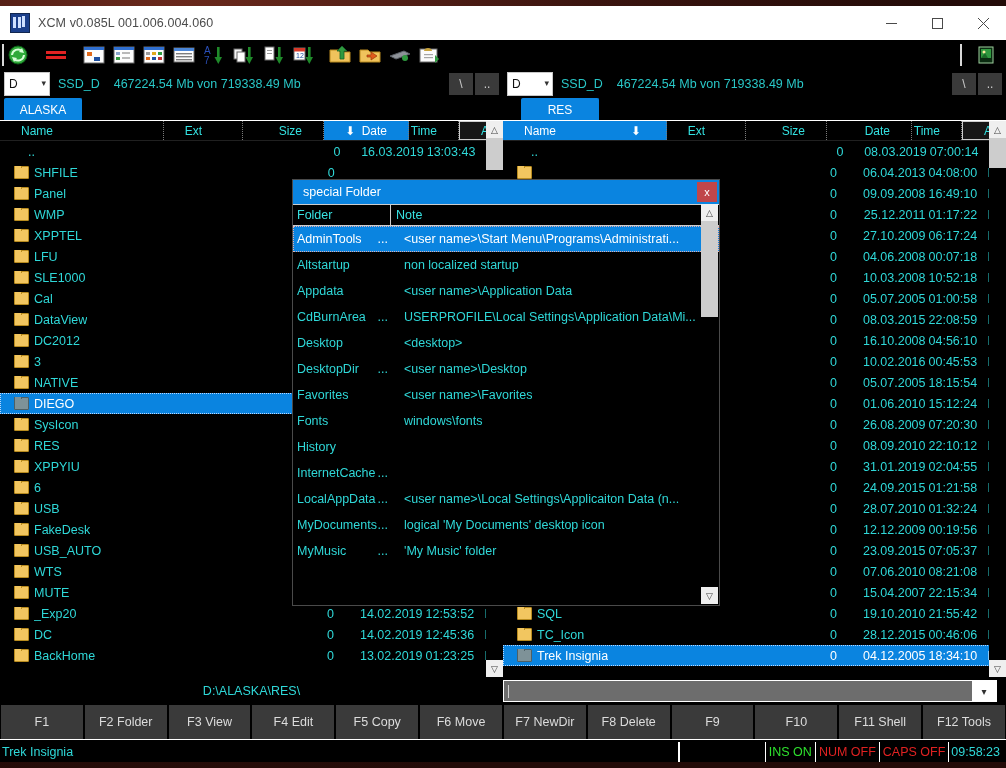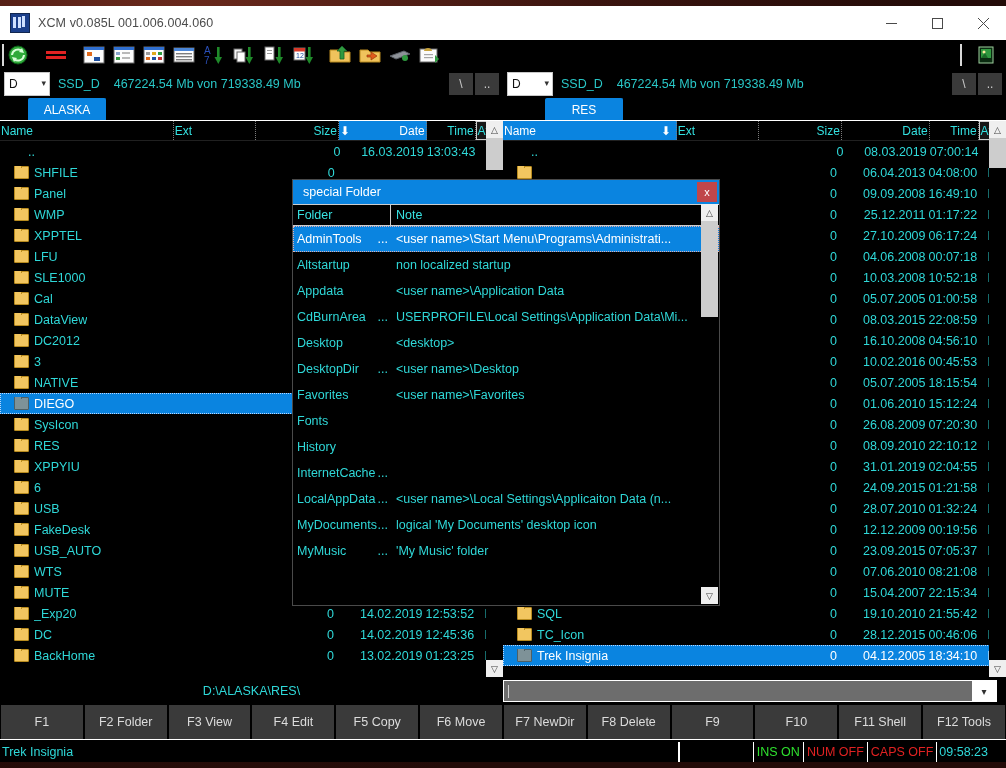--- a/index.html
+++ b/index.html
@@ -60,29 +60,29 @@
   .driveinfo{color:#29c7c7;font-size:12.5px;margin-left:8px;white-space:nowrap;}
   .drv-right{position:absolute;right:4px;top:3px;display:flex;gap:2px;}
   .drv-btn{width:24px;height:22px;background:#3a3a3a;color:#cfcfcf;font-size:12px;
            display:flex;align-items:center;justify-content:center;}
   
   .tabrow{height:22px;background:#000;position:relative;}
   .tab{
     position:absolute;left:4px;top:0;height:21px;min-width:56px;padding:0 10px;
     background:#0a84e0;color:#fff;font-size:12px;display:flex;align-items:center;
     justify-content:center;border-top-left-radius:2px;border-top-right-radius:2px;
-    border:1px solid #0a84e0;border-bottom:none;margin-left:24px;
+    border:1px solid #0a84e0;border-bottom:none;
   }
   .tab.right{left:18px;}
   
   .fl{position:relative;background:#000;border-top:1px solid #ffffff;}
   .fl-head{height:19px;display:flex;position:relative;color:#33e0e0;font-size:12px;
            border-bottom:1px solid #202020;}
   .hcell{position:relative;display:flex;align-items:center;height:19px;
-         border-right:1px dotted #7a7a7a;box-sizing:border-box;padding:0 1px;}
+         border-right:1px dotted #7a7a7a;box-sizing:border-box;padding:0 21px;}
   .hcell.sorted{background:#0a84e0;color:#fff;}
   .hcell.attr{background:#171717;color:#33e0e0;border:1px solid #cdcdcd;}
   .h-name{width:178px;}
   .h-ext{width:84px;}
   .h-size{width:85px;justify-content:flex-end;}
   .h-date{width:90px;justify-content:flex-end;}
   .h-time{width:50px;justify-content:flex-end;}
   .h-attr{width:28px;justify-content:flex-start;}
   .sortarrow{margin-left:auto;margin-right:4px;}
   .rows{position:relative;overflow:hidden;}
@@ -128,41 +128,41 @@
           border-right:1px solid #cdcdcd;box-sizing:border-box;}
   .dlg-h2{flex:1;padding-left:5px;display:flex;align-items:center;}
   .dlg-rows{position:relative;}
   .dlg-row{height:26px;display:flex;align-items:center;color:#2fd8d8;font-size:12.5px;
            position:relative;}
   .dlg-row.sel{background:#0a84e0;color:#fff;outline:1px dotted #e0b0b0;outline-offset:-1px;}
   .dr-f{width:98px;padding-left:4px;box-sizing:border-box;display:flex;align-items:center;
         white-space:nowrap;overflow:hidden;}
   .dr-f .el{margin-left:auto;padding-right:3px;}
   .dr-n{flex:1;padding-left:5px;box-sizing:border-box;white-space:nowrap;overflow:hidden;
-        display:flex;align-items:center;padding-right:4px;}
+        display:flex;align-items:center;padding-right:4px;margin-left:8px;}
   .dr-n .el2{margin-left:auto;}
   .dlg-vsb{position:absolute;right:1px;top:24px;bottom:1px;width:17px;background:#000;}
   
   .cmdrow{height:28px;background:#000;display:flex;align-items:center;position:relative;}
   .cmdpath{position:absolute;left:0;width:503px;text-align:center;color:#2fd8d8;font-size:12.5px;}
   .cmdinput{position:absolute;left:503px;width:494px;height:22px;background:#6d6d6d;
             border:1px solid #ffffff;box-sizing:border-box;display:flex;align-items:center;}
   .cmdcaret{width:1px;height:13px;background:#cfcfcf;margin-left:4px;}
   .cmdarw{position:absolute;right:0;top:0;width:24px;height:20px;background:#fff;color:#303030;
           display:flex;align-items:center;justify-content:center;font-size:10px;}
   
   .fkeys{height:34px;display:flex;background:#000;gap:2px;padding:0 1px;box-sizing:border-box;}
   .fkey{flex:1;background:#3a3a3a;color:#dcdcdc;font-size:12.5px;display:flex;
         align-items:center;justify-content:center;}
   
   .status{height:24px;background:#000;display:flex;align-items:center;position:relative;
           border-top:1px solid #ffffff;}
   .st-left{color:#2fd8d8;font-size:12.5px;padding-left:2px;}
   .st-div{position:absolute;left:678px;top:2px;width:2px;height:20px;background:#fff;}
-  .st-right{position:absolute;right:16px;top:0;height:24px;display:flex;align-items:center;}
+  .st-right{position:absolute;right:4px;top:0;height:24px;display:flex;align-items:center;}
   .st-chip{height:20px;display:flex;align-items:center;padding:0 3px;font-size:12.5px;
            border-left:1px solid #fff;}
   .ins{color:#2ee02e;}
   .num{color:#e02222;}
   .caps{color:#e02222;}
   .clock{color:#2fd8d8;padding:0 2px;border-left:1px solid #fff;}
 </style>
 </head>
 <body>
 
@@ -1026,20 +1026,23 @@
           </div>
           <div class="dr-n">
             <span>&lt;user name&gt;\Favorites</span>
             <span class="el2">...</span>
           </div>
         </div>
         <div class="dlg-row">
           <div class="dr-f">
             <span>Fonts</span>
           </div>
+          <div class="dr-n">
+            <span>windows\fonts</span>
+          </div>
         </div>
         <div class="dlg-row">
           <div class="dr-f">
             <span>History</span>
           </div>
           <div class="dr-n">
             <span></span>
           </div>
         </div>
         <div class="dlg-row">

